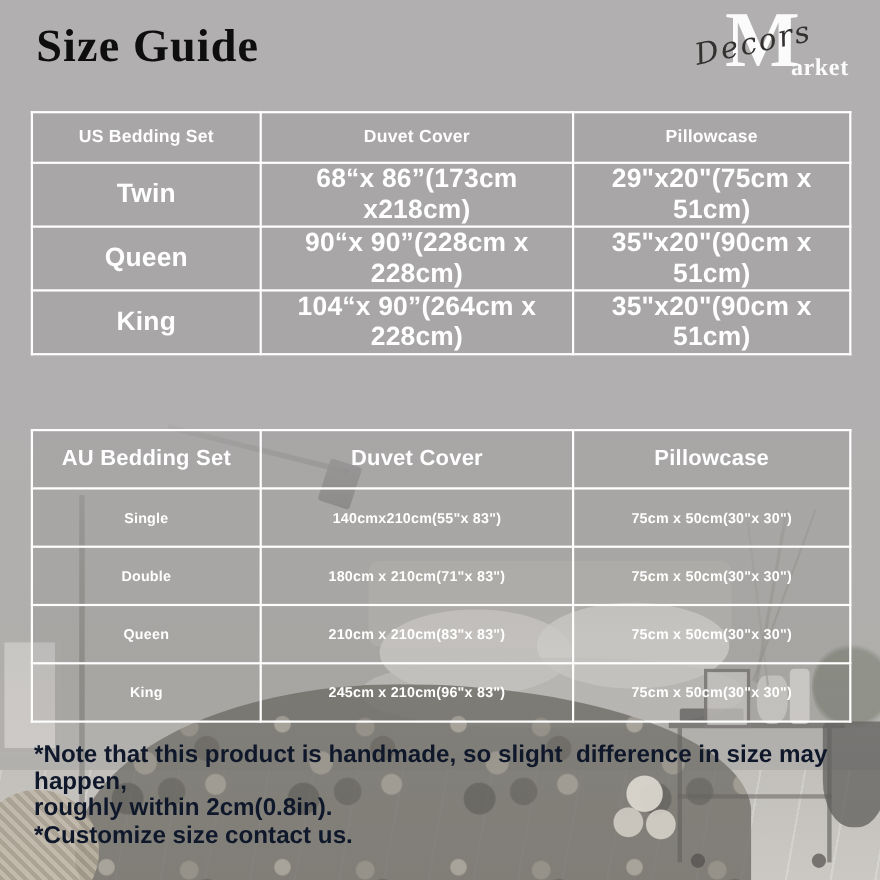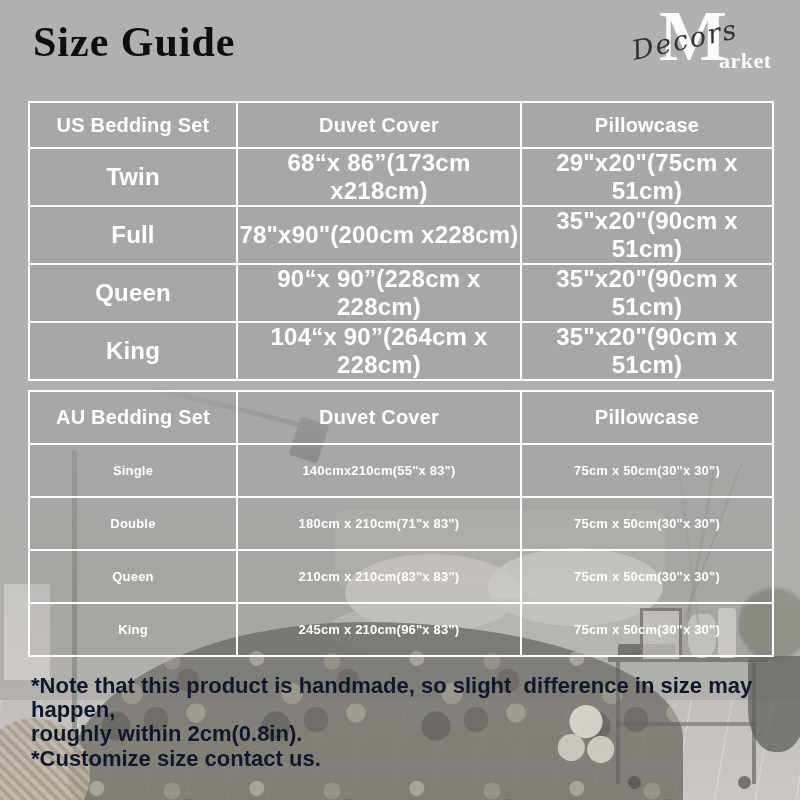--- a/index.html
+++ b/index.html
@@ -72,21 +72,21 @@
     font-weight:bold;font-size:22px;color:#fbfbfb;letter-spacing:.5px;}
   .logo-script{position:absolute;left:8px;top:16px;font-family:"DejaVu Serif",serif;
     font-style:italic;font-size:27px;color:#343230;letter-spacing:2px;transform:rotate(-12deg);}
 
   .size-table{position:absolute;left:28px;z-index:2;border-collapse:collapse;table-layout:fixed;width:744px;}
   .size-table th,.size-table td{border:2px solid #fff;background:rgba(0,0,0,.05);
     color:#fff;font-weight:bold;text-align:center;vertical-align:middle;padding:0;
     letter-spacing:.2px;overflow:hidden;}
   .col-set{width:208px;}.col-duvet{width:284px;}.col-pillow{width:252px;}
   .t1{top:101px;}
-  .t1 th{height:44px;font-size:20px;}
+  .t1 th{height:44px;font-size:16px;}
   .t1 td{height:44px;font-size:24px;}
   .t2{top:390px;}
   .t2 th{height:51px;font-size:20px;}
   .t2 td{height:51px;font-size:13px;}
 
   .notes{position:absolute;left:31px;top:674px;width:748px;z-index:2;
     color:#0f172a;font-weight:bold;font-size:22px;line-height:1.1;}
   .note{white-space:pre-wrap;}
   .note-2{}
 </style>
@@ -147,25 +147,20 @@
         <th>Pillowcase</th>
       </tr>
     </thead>
     <tbody>
       <tr>
         <td>Twin</td>
         <td>68“x 86”(173cm x218cm)</td>
         <td>29"x20"(75cm x 51cm)</td>
       </tr>
       <tr>
-        <td>Full</td>
-        <td>78"x90"(200cm x228cm)</td>
-        <td>35"x20"(90cm x 51cm)</td>
-      </tr>
-      <tr>
         <td>Queen</td>
         <td>90“x 90”(228cm x 228cm)</td>
         <td>35"x20"(90cm x 51cm)</td>
       </tr>
       <tr>
         <td>King</td>
         <td>104“x 90”(264cm x 228cm)</td>
         <td>35"x20"(90cm x 51cm)</td>
       </tr>
     </tbody>

